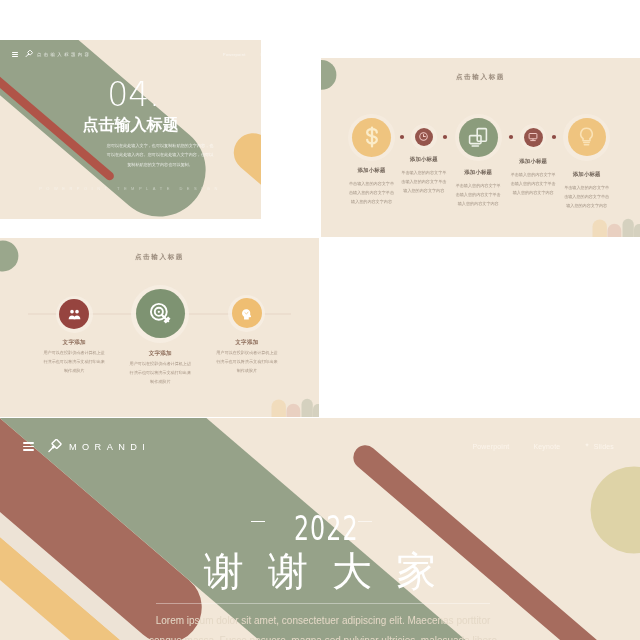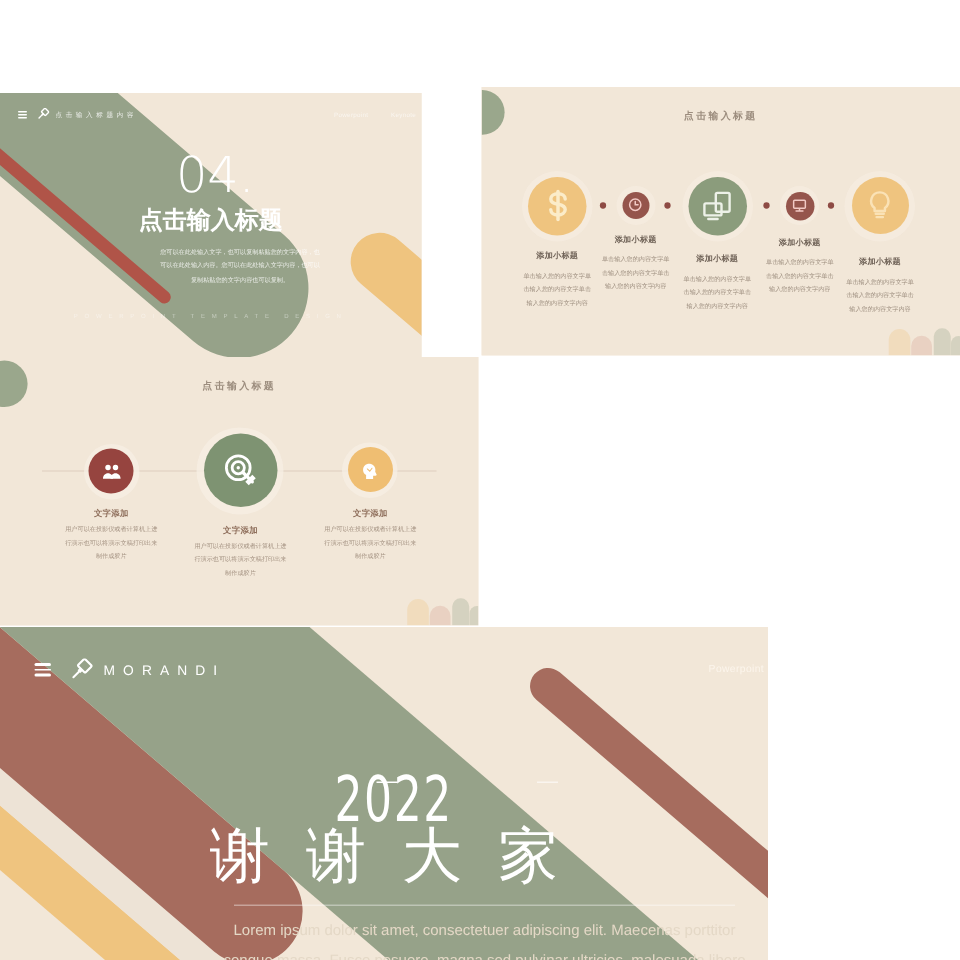--- a/index.html
+++ b/index.html
@@ -1,23 +1,23 @@
 <!DOCTYPE html>
 <html><head>
 <meta charset="utf-8">
 <style>
 *{margin:0;padding:0;box-sizing:border-box}
 html,body{width:640px;height:640px;overflow:hidden;background:#ffffff;
   font-family:"Liberation Sans",sans-serif;-webkit-font-smoothing:antialiased}
 .page{position:relative;width:640px;height:640px;background:#ffffff}
 .slide{position:absolute;overflow:hidden;background:#F2E7D8}
-.s3{left:0;top:62px;width:281px;height:179px}
+.s3{left:0;top:40px;width:261px;height:179px}
 .s4{left:321px;top:58px;width:319px;height:179px}
 .s5{left:0;top:238px;width:319px;height:179px}
-.s7{left:0;top:418px;width:512px;height:222px}
+.s7{left:0;top:418px;width:640px;height:222px}
 .title-cn{font-size:6.6px;letter-spacing:1.6px;color:#9C8D7E;font-weight:700}
 .abs{position:absolute;left:0;top:0}
 
 
 .s5-title{position:absolute;left:0;right:0;top:15px;text-align:center}
 .s5-item{position:absolute;left:0;top:0;width:319px;height:179px;pointer-events:none}
 .s5-circ{position:absolute;border-radius:50%;display:flex;align-items:center;justify-content:center}
 .s5-ring{position:absolute;border-radius:50%;background:#F7EFE4;opacity:.75}
 .s5-lab{position:absolute;text-align:center;font-size:5.6px;font-weight:700;color:#8F6F5C;letter-spacing:.2px;white-space:nowrap}
 .s5-bd{position:absolute;text-align:center;font-size:4.1px;color:#A39181;line-height:2.25}
@@ -51,21 +51,21 @@
 .pin{margin-right:7px;margin-top:0px}
 .brand{color:#fff;font-size:9.2px;letter-spacing:5.4px;font-weight:400;font-family:"Liberation Sans",sans-serif}
 .s7links{margin-left:auto;display:flex;align-items:center;gap:24px;padding-right:3px}
 .lnk{color:#FCF5EC;font-size:6.9px;letter-spacing:.25px}
 .lnk-star{display:flex;align-items:center;gap:4px}
 .star{color:#FCF5EC;font-size:6px;font-weight:400;position:relative;top:-2px}
 .s7-year{position:absolute;left:0;right:0;top:90px;height:26px}
 .dashL,.dashR{position:absolute;top:13px;width:14px;height:1.4px;background:#fff}
 .dashL{left:251px}
 .dashR{left:358px;opacity:.6}
-.yr{position:absolute;left:12px;right:0;top:0;text-align:center;color:#fff;font-size:42px;letter-spacing:1.5px;font-weight:400;font-family:"DejaVu Sans",sans-serif;display:block}
+.yr{position:absolute;left:12px;right:0;top:0;text-align:center;color:#fff;font-size:34px;letter-spacing:1.5px;font-weight:400;font-family:"DejaVu Sans",sans-serif;display:block}
 .yr>span{display:inline-block;transform:scaleX(.70)}
 .s7-head{position:absolute;left:0;right:0;top:130px;text-align:center;color:#fff;font-size:40px;letter-spacing:6.5px;text-indent:6.5px;font-weight:400;line-height:1.18}
 .s7-rule{position:absolute;left:156px;top:185px;width:334px;height:1px;background:rgba(255,255,255,.38)}
 .s7-body{position:absolute;left:145px;top:193px;width:356px;text-align:center;color:#E4D8C6;font-size:10px;line-height:1.95;letter-spacing:0px}
 </style>
 </head>
 <body>
 
 <div class="page">
 

